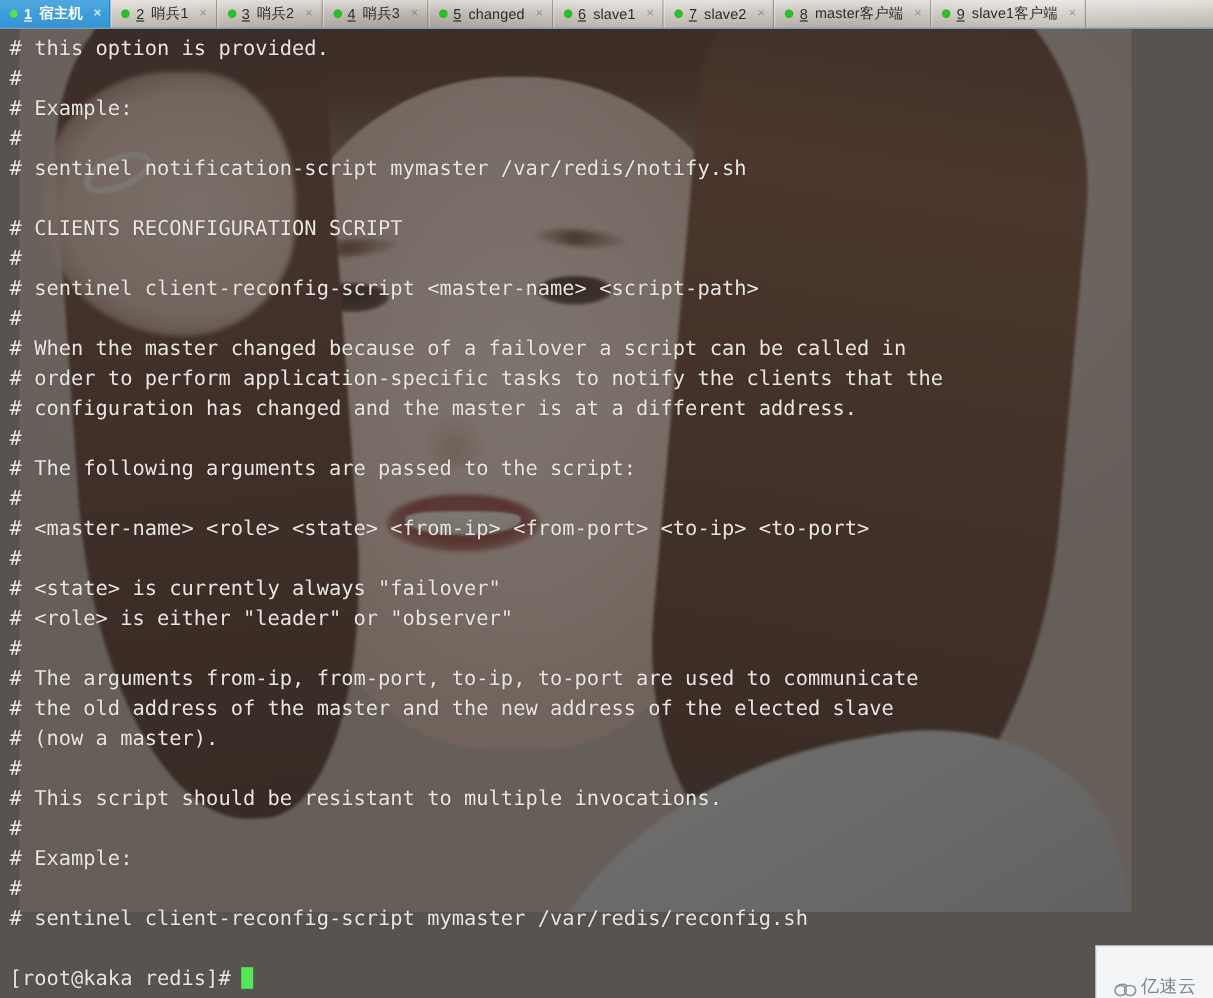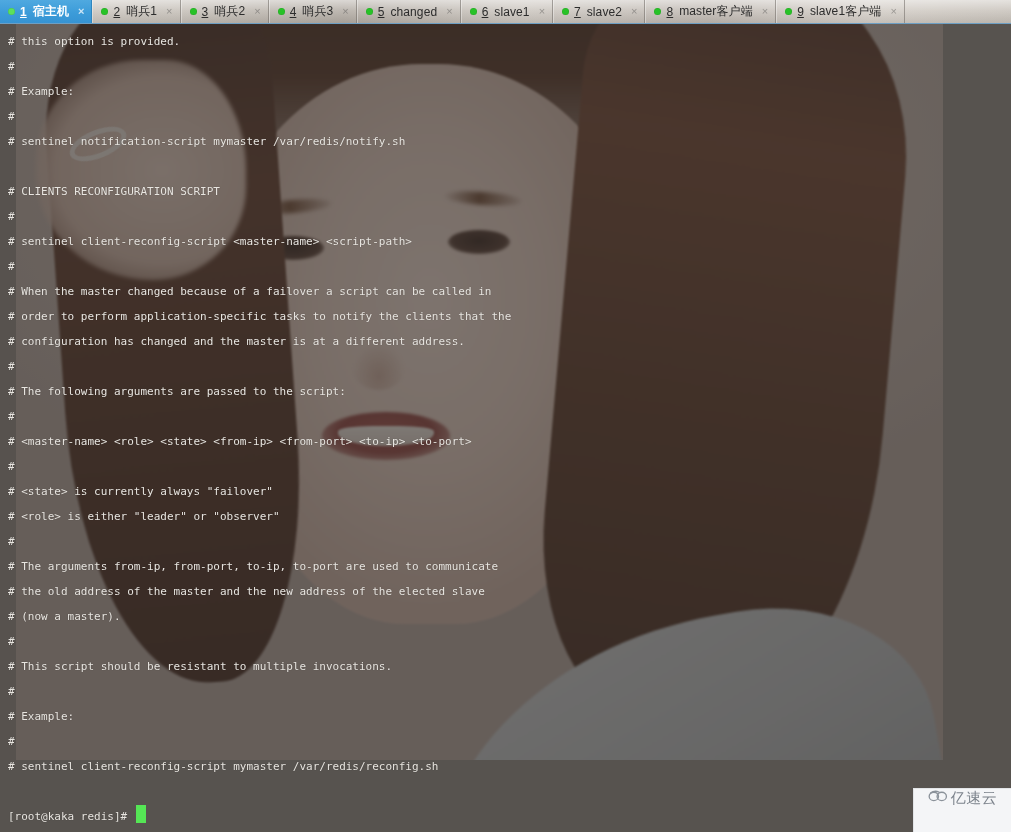--- a/index.html
+++ b/index.html
@@ -228,21 +228,21 @@
     background: #57534f;
   }
 
   
   #screen {
     position: absolute;
     inset: 0;
     z-index: 10;
     padding: 5px 0 0 8px;
     font-family: "DejaVu Sans Mono", monospace;
-    font-size: 11px;
+    font-size: 17px;
     line-height: 25px;
     color: #e9e6e1;
     white-space: pre;
     letter-spacing: 0px;
     text-shadow: 0 0 1px rgba(0,0,0,0.35);
   }
   .line { height: 25px; }
 
   .cursor {
     display: inline-block;
@@ -254,21 +254,21 @@
   }
 
   
   #watermark {
     position: absolute;
     right: 0; bottom: 0;
     z-index: 40;
     width: 98px; height: 44px;
     background: #f4f5f7;
     display: flex;
-    align-items: flex-start;
+    align-items: flex-end;
     justify-content: center;
     gap: 3px;
     font-family: "Liberation Sans", sans-serif;
     font-size: 15px;
     color: #7c838c;
     border-left: 1px solid #e2e4e7;
     border-top: 1px solid #e2e4e7;
   }
   #watermark .wm-icon { display: flex; align-items: center; }
   #watermark .wm-text { letter-spacing: 0.5px; }

